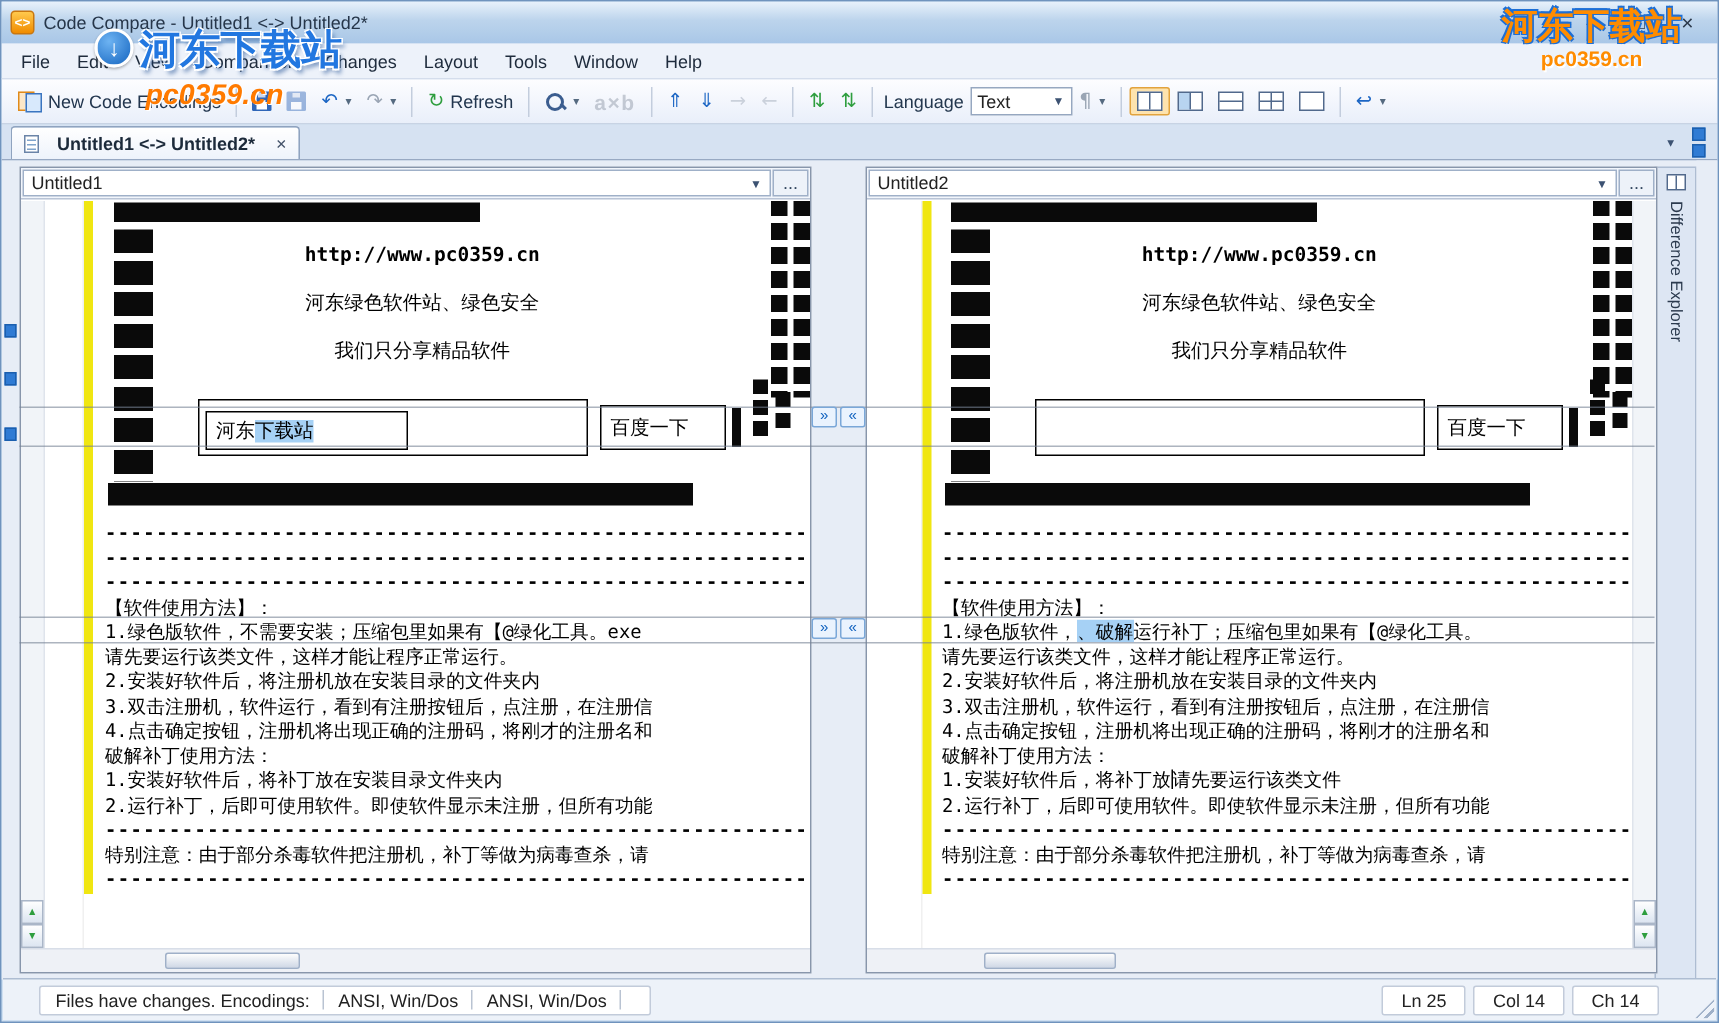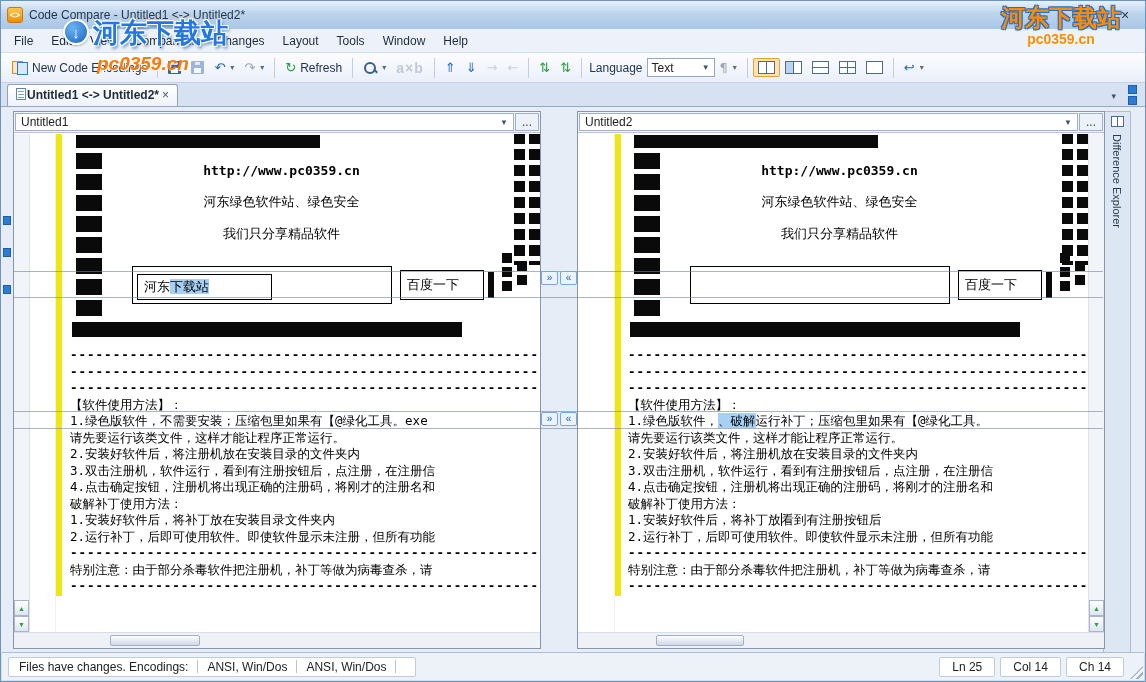--- a/index.html
+++ b/index.html
@@ -41,21 +41,21 @@
   .ico-lay{width:17px;height:13px;border:1px solid #51698c;display:inline-block;position:relative;background:#fff;flex:none;}
   .ico-lay.v::before{content:"";position:absolute;left:7px;top:0;bottom:0;width:1px;background:#51698c;}
   .ico-lay.vl::before{content:"";position:absolute;left:0;top:0;bottom:0;width:7px;background:#b8d4f0;border-right:1px solid #51698c;}
   .ico-lay.h::before{content:"";position:absolute;left:0;right:0;top:5px;height:1px;background:#51698c;}
   .ico-lay.g::before{content:"";position:absolute;left:7px;top:0;bottom:0;width:1px;background:#51698c;}
   .ico-lay.g::after{content:"";position:absolute;left:0;right:0;top:5px;height:1px;background:#51698c;}
   .tb-btn.active{background:#fde3ae;border:1px solid #e2a33d;padding:2px 4px;}
 
   
   .tabstrip{height:24px;background:#d6e2f2;border-bottom:1px solid #98a9c3;display:flex;align-items:flex-end;padding:2px 6px 0 6px;position:relative;}
-  .tab{display:flex;align-items:flex-start;gap:1px;background:linear-gradient(#ffffff,#eef3fb);border:1px solid #8fa3bf;border-bottom:none;border-radius:3px 3px 0 0;padding:3px 8px;font-weight:bold;color:#1c2a3a;height:22px;}
+  .tab{display:flex;align-items:center;gap:12px;background:linear-gradient(#ffffff,#eef3fb);border:1px solid #8fa3bf;border-bottom:none;border-radius:3px 3px 0 0;padding:3px 8px;font-weight:bold;color:#1c2a3a;height:22px;}
   .ico-page{width:10px;height:12px;background:#fff;border:1px solid #6a84a8;position:relative;display:inline-block;flex:none;}
   .ico-page::before{content:"";position:absolute;left:1px;top:2px;width:6px;height:1px;background:#7fa4cc;box-shadow:0 3px 0 #7fa4cc,0 6px 0 #7fa4cc;}
   .tab-close{color:#44536a;font-weight:normal;font-size:12px;margin-left:2px;}
   .tab-overflow{margin-left:auto;align-self:center;color:#3c5272;font-size:9px;padding:2px 4px;}
   .tab-markers{display:flex;flex-direction:column;gap:2px;margin:0 2px 2px 8px;align-self:center;}
   .tab-marker{width:9px;height:9px;background:var(--marker);border:1px solid #1b5fae;}
 
   
   .workarea{position:relative;height:546px;background:#e7edf6;}
   .left-map{position:absolute;left:0;top:0;bottom:0;width:12px;}
@@ -122,21 +122,21 @@
   #pane1 .hthumb{left:78px;width:88px;}
 
   
   .diff-strip{position:absolute;right:14px;top:4px;bottom:0;width:28px;background:#dde6f3;border:1px solid #aebdd2;display:flex;flex-direction:column;align-items:center;padding-top:4px;}
   .ico-diffexp{width:13px;height:11px;border:1px solid #51698c;background:#fff;position:relative;flex:none;}
   .ico-diffexp::before{content:"";position:absolute;left:5px;top:0;bottom:0;width:1px;background:#51698c;}
   .diff-strip-label{writing-mode:vertical-rl;font-size:11px;color:#2b3a4e;margin-top:7px;}
   .right-map{position:absolute;right:0;top:0;bottom:0;width:14px;background:#e7edf6;}
 
   
-  .statusbar{position:absolute;left:1px;right:1px;bottom:1px;height:28px;background:#edf2f9;border-top:1px solid #aebdd2;display:flex;align-items:center;padding:0 6px;}
+  .statusbar{position:absolute;left:1px;right:1px;bottom:1px;height:28px;background:#edf2f9;border-top:1px solid #aebdd2;display:flex;align-items:center;padding:0 24px;}
   .sb-left{display:flex;align-items:center;background:#fff;border:1px solid #c2cbda;height:20px;padding:0 10px;border-radius:2px;}
   .sb-pipe{width:1px;height:13px;background:#b9c3d2;margin:0 9px;}
   .sb-right{margin-left:auto;display:flex;align-items:center;gap:5px;margin-right:14px;}
   .sb-cell{background:#fff;border:1px solid #c2cbda;height:20px;display:flex;align-items:center;padding:0 12px;border-radius:2px;}
   .grip{position:absolute;right:1px;bottom:1px;width:13px;height:13px;background:
     repeating-linear-gradient(135deg,transparent 0 3px,#9fb0c8 3px 5px);
     clip-path:polygon(100% 0,100% 100%,0 100%);}
 
   
   .wm{position:absolute;z-index:50;pointer-events:none;font-weight:bold;white-space:nowrap;}
@@ -396,21 +396,21 @@
                 <div class="code-line dash">------------------------------------------------------------------------------------------</div>
                 <div class="code-line dash">------------------------------------------------------------------------------------------</div>
                 <div class="code-line dash">------------------------------------------------------------------------------------------</div>
                 <div class="code-line"><span>【软件使用方法】：</span></div>
                 <div class="code-line"><span>1.绿色版软件，</span><span class="hl">、破解</span><span>运行补丁；压缩包里如果有【@绿化工具。</span></div>
                 <div class="code-line"><span>请先要运行该类文件，这样才能让程序正常运行。</span></div>
                 <div class="code-line"><span>2.安装好软件后，将注册机放在安装目录的文件夹内</span></div>
                 <div class="code-line"><span>3.双击注册机，软件运行，看到有注册按钮后，点注册，在注册信</span></div>
                 <div class="code-line"><span>4.点击确定按钮，注册机将出现正确的注册码，将刚才的注册名和</span></div>
                 <div class="code-line"><span>破解补丁使用方法：</span></div>
-                <div class="code-line"><span>1.安装好软件后，将补丁放</span><span class="caret"></span><span>看到有注册按钮后</span></div>
+                <div class="code-line"><span>1.安装好软件后，将补丁放</span><span class="caret"></span><span>请先要运行该类文件</span></div>
                 <div class="code-line"><span>2.运行补丁，后即可使用软件。即使软件显示未注册，但所有功能</span></div>
                 <div class="code-line dash">------------------------------------------------------------------------------------------</div>
                 <div class="code-line"><span>特别注意：由于部分杀毒软件把注册机，补丁等做为病毒查杀，请</span></div>
                 <div class="code-line dash">------------------------------------------------------------------------------------------</div>
               </div>
           </div>
         </div>
       </div>
       <div class="pane-hscroll">
         <div class="hthumb"></div>

